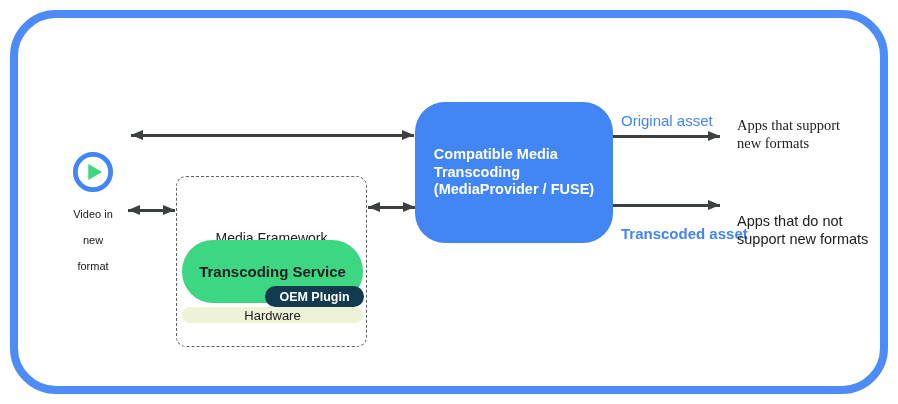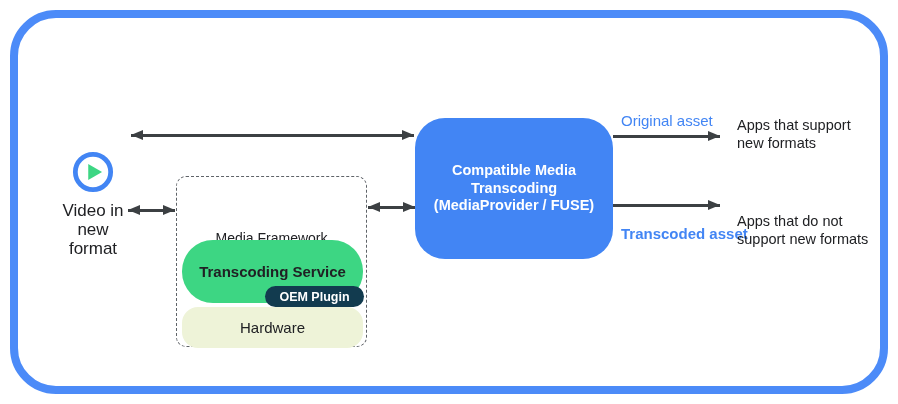--- a/index.html
+++ b/index.html
@@ -30,21 +30,21 @@
   }
   .play-ring { fill: #ffffff; stroke: var(--accent_blue, #4285F4); stroke-width: 5; }
   .play-tri  { fill: var(--green, #3DD683); }
 
   .multiline { white-space: pre-line; }
 
   .video-label {
     position: absolute;
     left: 43px; top: 201px; width: 100px;
     text-align: center;
-    font-size: 17px; line-height: 19px;
+    font-size: 11px; line-height: 26px;
   }
 
   
   .arrow {
     position: absolute;
     height: 2.5px;
     background: var(--arrow_gray, #3C4043);
   }
   .arrow::after {
     content: "";
@@ -104,56 +104,55 @@
   }
   .pill-oem {
     left: 265px; top: 286px; width: 99px; height: 21px;
     background: var(--navy, #123B4F);
     border-radius: 11px;
     color: #ffffff;
     font-weight: bold; font-size: 12.5px;
     z-index: 2;
   }
   .pill-hw {
-    left: 182px; top: 307px; width: 181px; height: 41px;
+    left: 182px; top: 307px; width: 181px; height: 16px;
     background: var(--cream, #EEF3D8);
     border-radius: 16px;
-    font-size: 15px;
+    font-size: 13px;
   }
 
   
   .transcode-box {
     position: absolute;
     left: 415px; top: 102px;
     width: 198px; height: 141px;
     background: var(--accent_blue, #4285F4);
     border-radius: 30px;
     display: flex;
     align-items: center;
     justify-content: center;
-    text-align: center;
     color: #ffffff;
     font-weight: bold;
-    font-size: 14.5px; line-height: 17.5px; margin-top: 16px;
+    font-size: 14.5px; line-height: 17.5px;
   }
 
   .asset-label {
     position: absolute;
     font-size: 15px;
     color: var(--label_blue, #4285F4);
   }
   .asset-original   { left: 621px; top: 112px; }
   .asset-transcoded { left: 621px; top: 225px; font-weight: bold; }
 
   .apps-label {
     position: absolute;
     left: 737px;
     font-size: 14.5px; line-height: 18px;
   }
-  .apps-support    { top: 116px; }
+  .apps-support    { top: 116px; font-family: Liberation Serif, serif; }
   .apps-no-support { top: 186px; margin-top: 26px; }
 </style>
 </head>
 <body>
 
 <div class="stage">
 
   <div class="frame"></div>
 
   <svg class="play" viewBox="0 0 44 44" aria-hidden="true">

